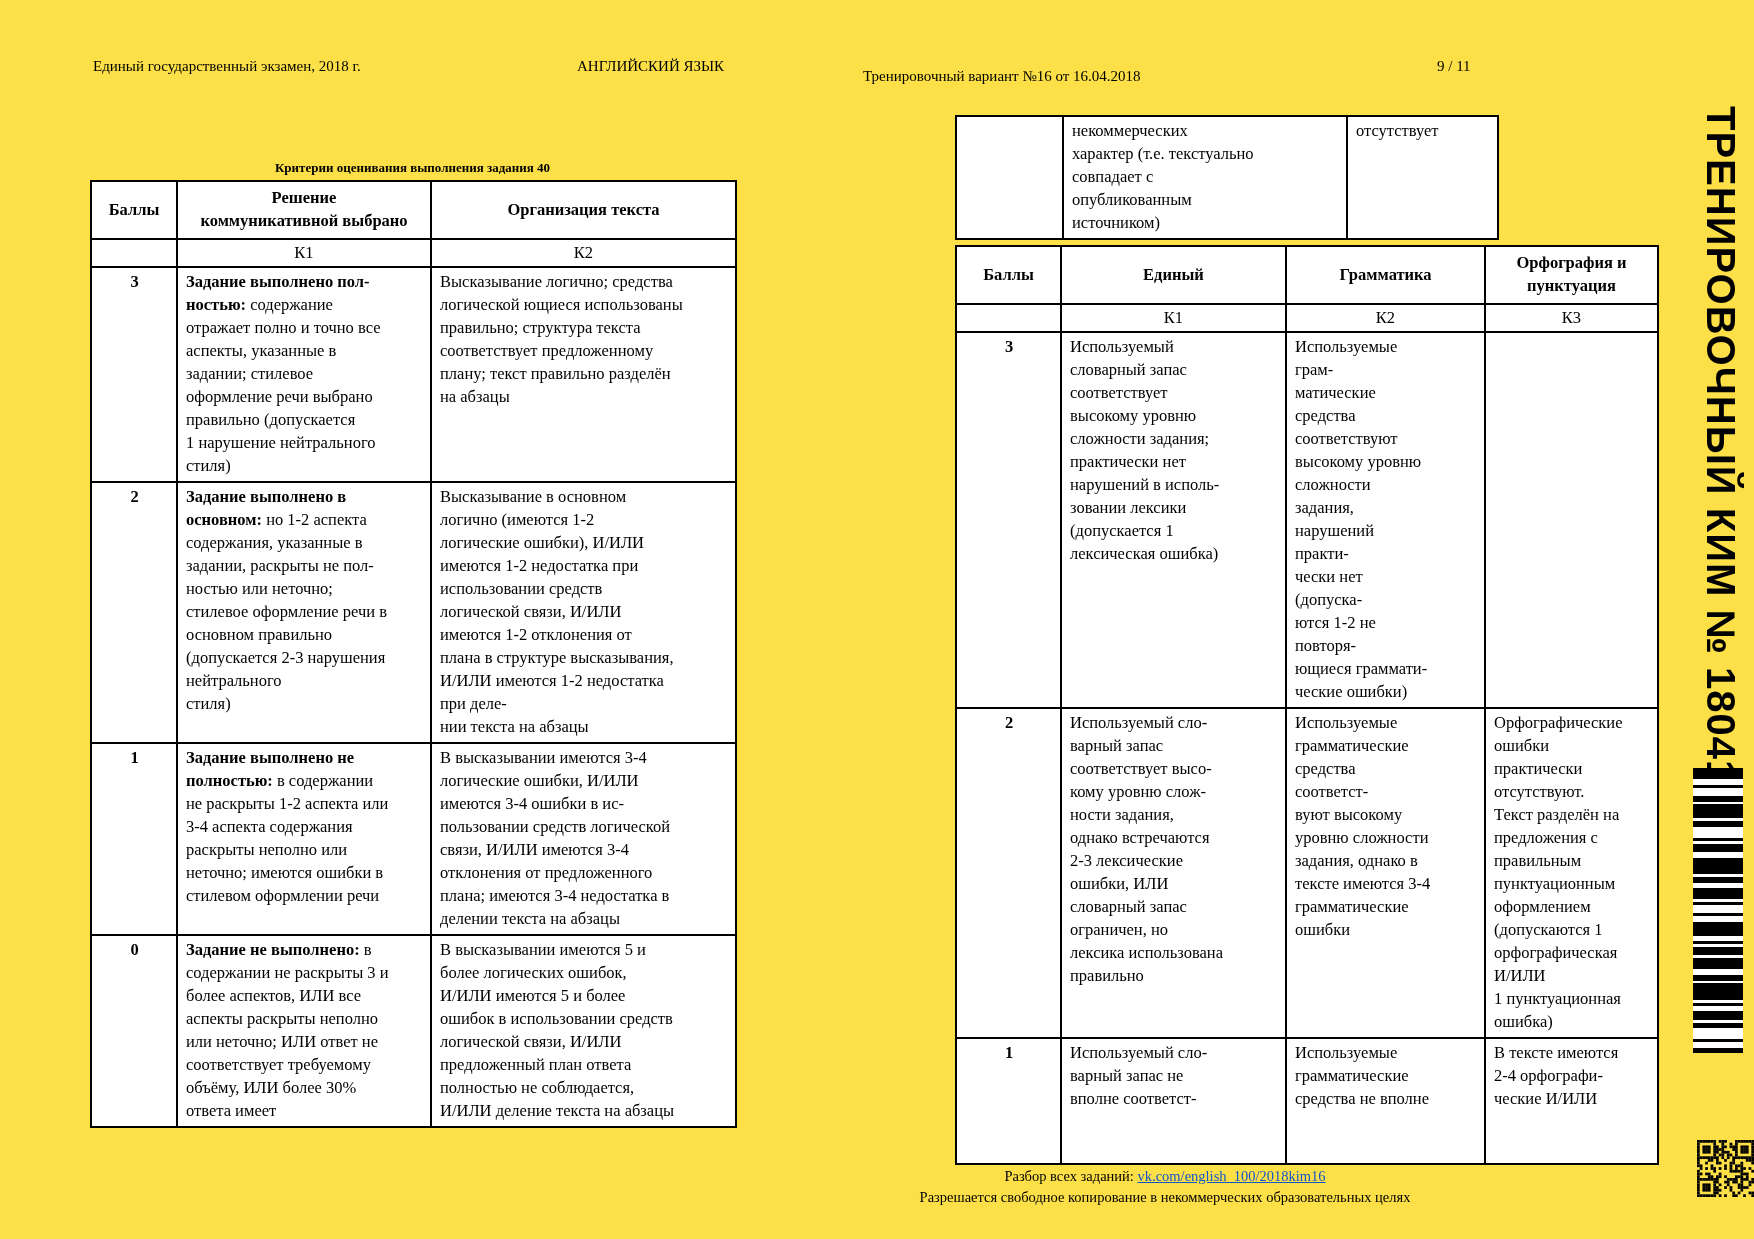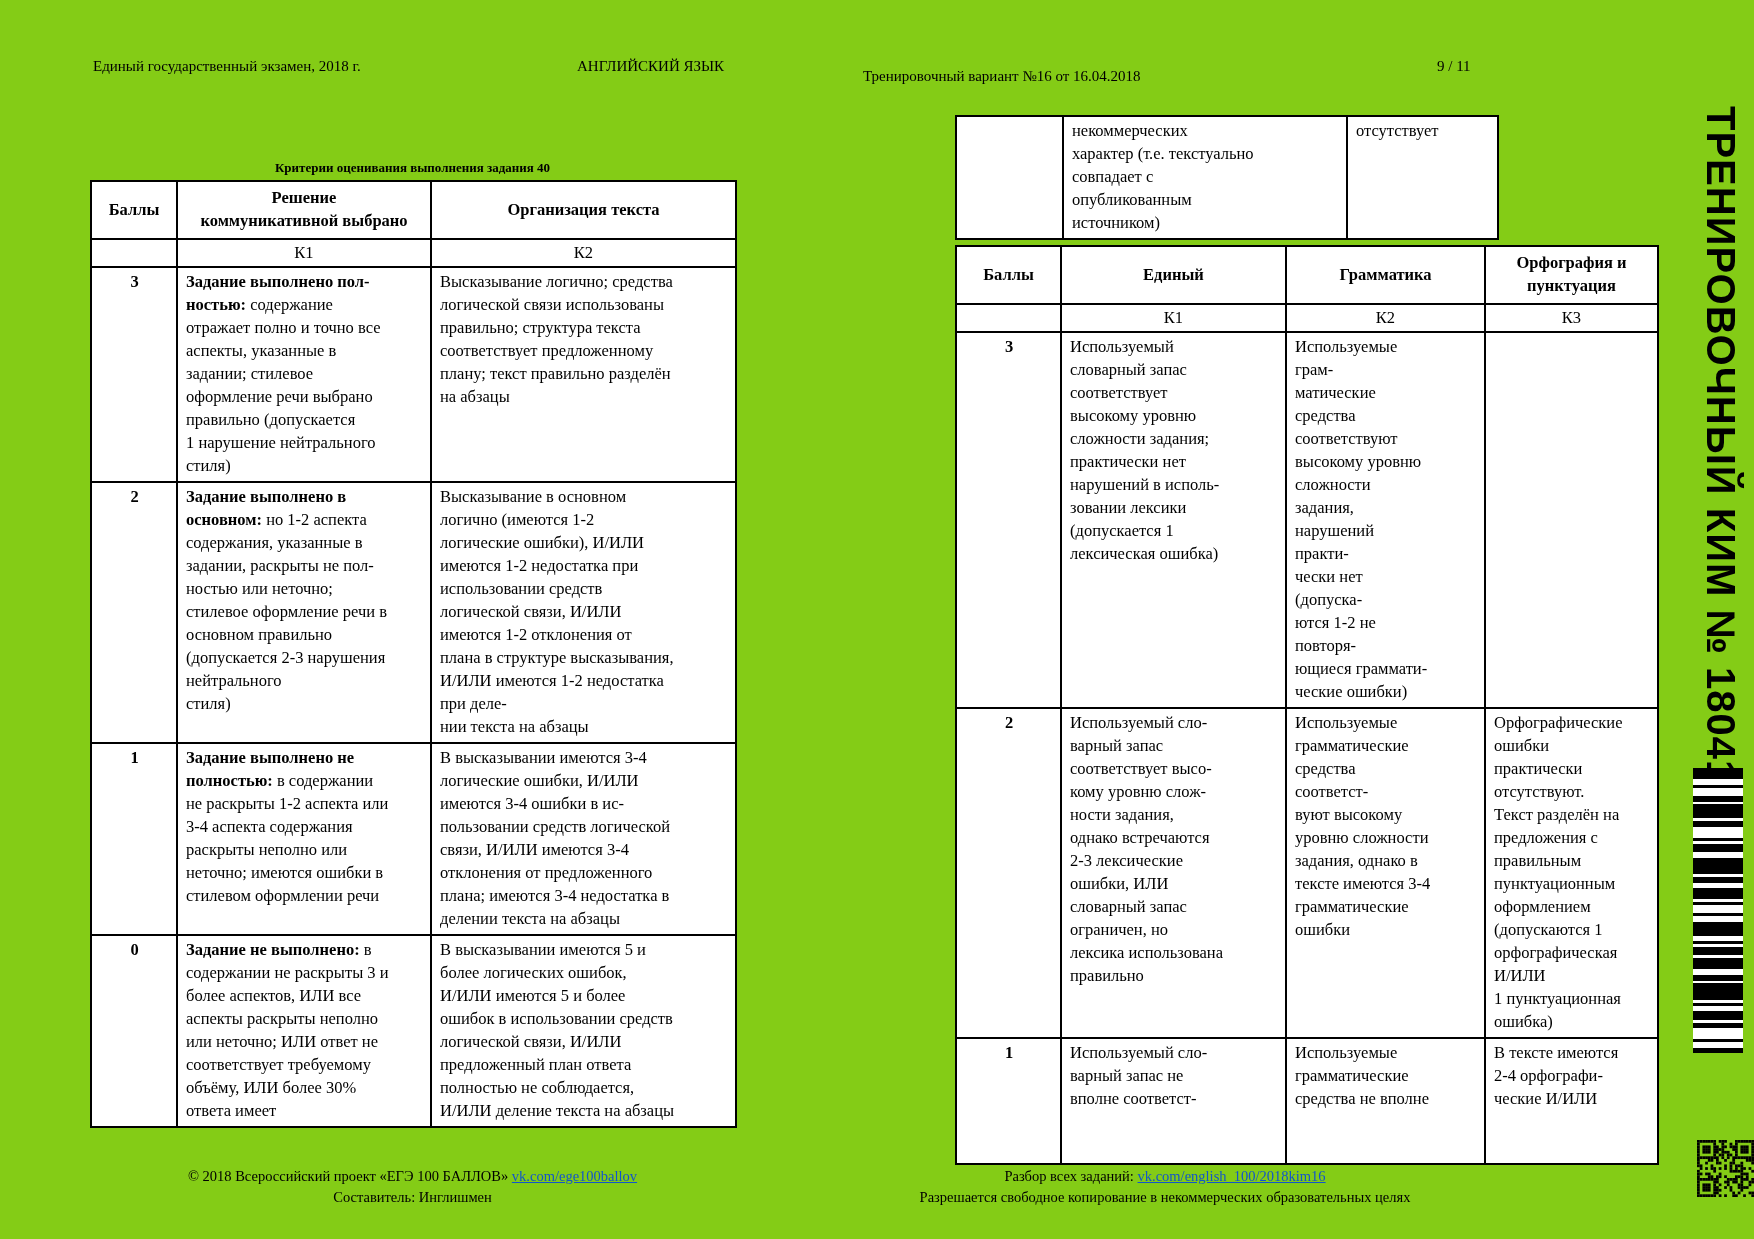--- a/index.html
+++ b/index.html
@@ -1,16 +1,16 @@
 <!DOCTYPE html>
 <html><head>
 <meta charset="utf-8">
 <style>
   html,body{margin:0;padding:0;background:#fff;}
-  .page{position:relative;width:1754px;height:1239px;background:#84cc16;
+  .page{position:relative;width:1754px;height:1239px;background:#fde047;
         font-family:"Liberation Serif",serif;color:#000;overflow:hidden;}
   .abs{position:absolute;}
   .hdr{font-size:15px;white-space:nowrap;}
   .title{text-align:center;font-weight:bold;font-size:13px;line-height:24px;margin-top:43px;}
   table{border-collapse:collapse;table-layout:fixed;position:absolute;background:#fff;}
   td{border:2px solid #000;vertical-align:top;font-size:16.5px;line-height:23px;
      padding:2px 7px 4px 8px;white-space:pre-line;overflow:hidden;}
   .th{text-align:center;font-weight:bold;vertical-align:middle;padding:4px 3px 6px;}
   .kcell{text-align:center;padding:1px 3px 2px;}
   .score{text-align:center;font-weight:bold;}
@@ -61,21 +61,21 @@
       <td><b>Задание выполнено пол-
 ностью:</b><span> содержание
 отражает полно и точно все
 аспекты, указанные в
 задании; стилевое
 оформление речи выбрано
 правильно (допускается
 1 нарушение нейтрального
 стиля)</span></td>
       <td>Высказывание логично; средства
-логической связи использованы
+логической ющиеся использованы
 правильно; структура текста
 соответствует предложенному
 плану; текст правильно разделён
 на абзацы</td>
     </tr>
     <tr>
       <td class="score">2</td>
       <td><b>Задание выполнено в
 основном:</b><span> но 1-2 аспекта
 содержания, указанные в
@@ -537,22 +537,18 @@
       <rect x="54.29" y="16.29" width="2.76" height="2.76"></rect>
       <rect x="54.29" y="19.00" width="2.76" height="2.76"></rect>
       <rect x="54.29" y="21.71" width="2.76" height="2.76"></rect>
       <rect x="54.29" y="29.86" width="2.76" height="2.76"></rect>
       <rect x="54.29" y="38.00" width="2.76" height="2.76"></rect>
       <rect x="54.29" y="40.71" width="2.76" height="2.76"></rect>
       <rect x="54.29" y="51.57" width="2.76" height="2.76"></rect>
       <rect x="54.29" y="54.29" width="2.76" height="2.76"></rect>
     </svg>
 
-  <div class="abs footer" style="left:90px;top:1166px;width:645px">
-    <div><span>© 2018 Всероссийский проект «ЕГЭ 100 БАЛЛОВ» </span><a class="lnk">vk.com/ege100ballov</a></div>
-    <div>Составитель: Инглишмен</div>
-  </div>
   <div class="abs footer" style="left:765px;top:1166px;width:800px">
     <div><span>Разбор всех заданий: </span><a class="lnk">vk.com/english_100/2018kim16</a></div>
     <div>Разрешается свободное копирование в некоммерческих образовательных целях</div>
   </div>
 
 </div>
 
 </body></html>

